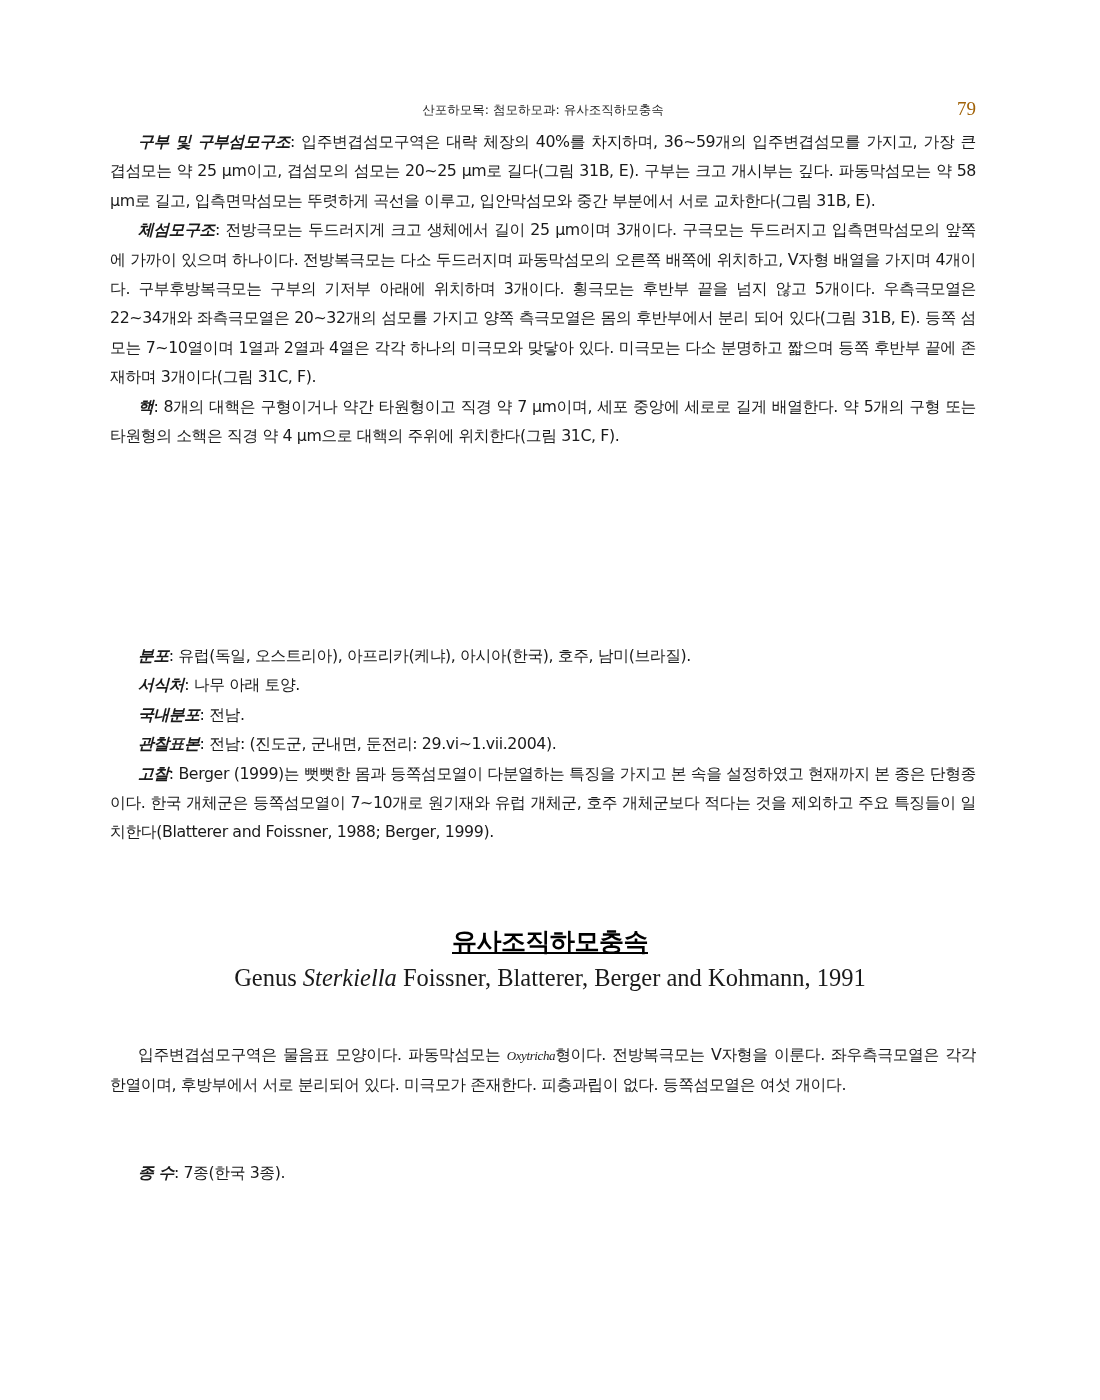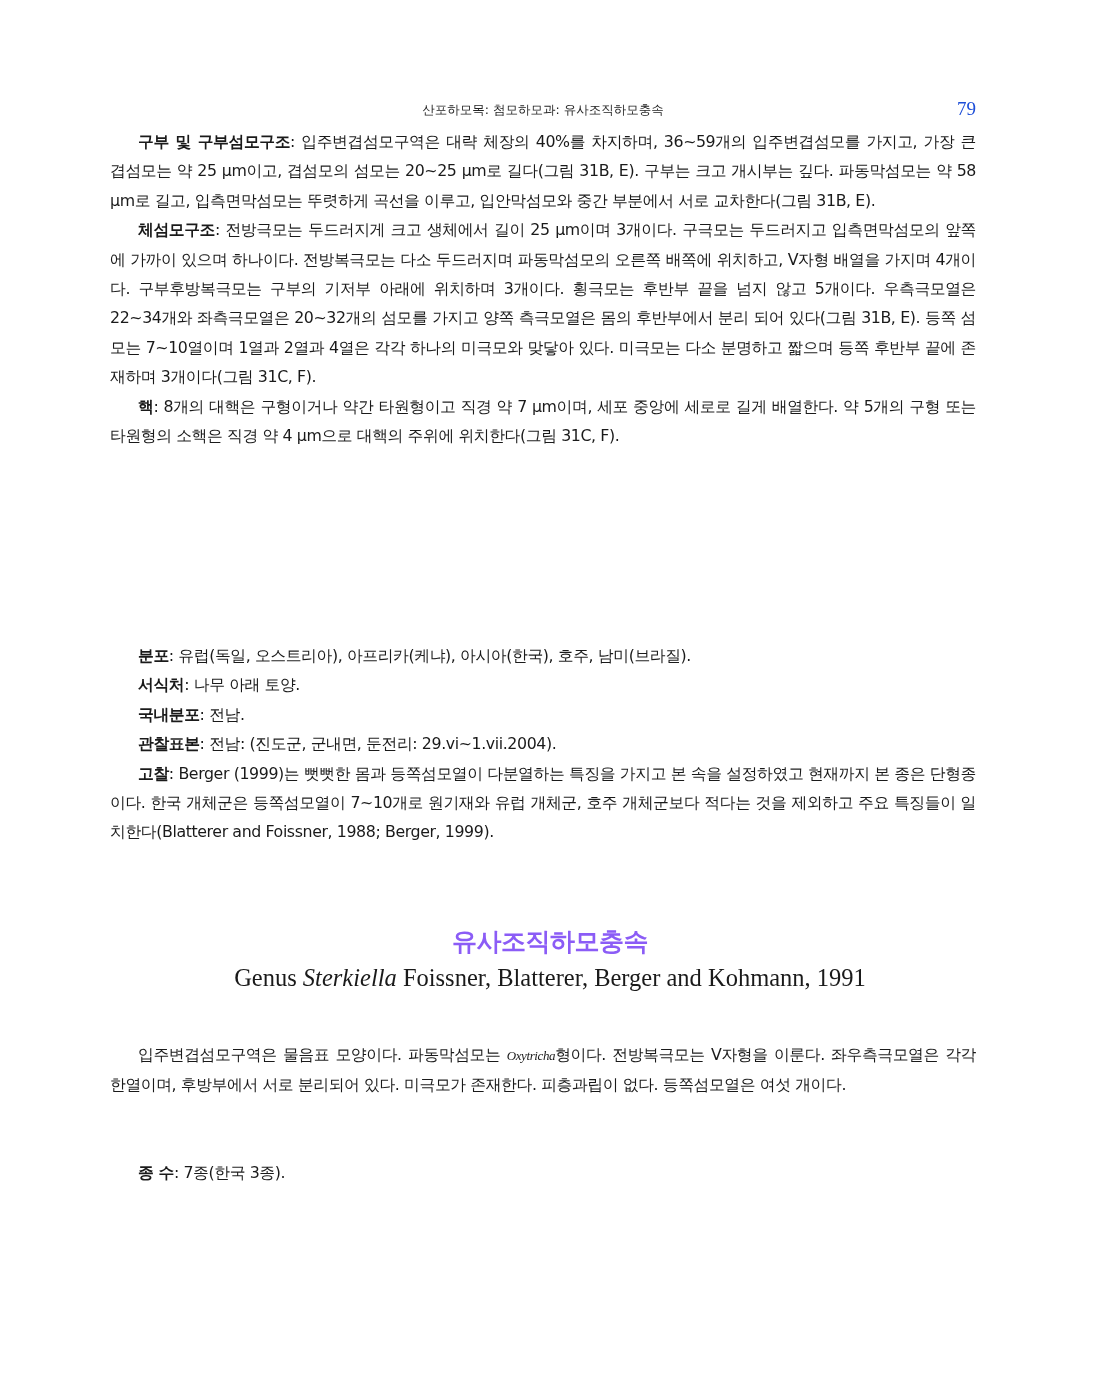--- a/index.html
+++ b/index.html
@@ -10,36 +10,37 @@
   }
   .header {
     position: absolute; top: 86px; left: 110px; width: 866px; height: 24px; margin-top: 12px;
   }
   .running-head {
     position: absolute; left: 0; width: 866px; text-align: center; top: 4px;
     font-family: "DejaVu Sans", sans-serif; font-size: 12.5px; color: #222;
   }
   .page-number {
     position: absolute; right: 0; top: 0;
-    font-family: "Liberation Serif", serif; font-size: 19px; color: #1d4ed8;
+    font-family: "Liberation Serif", serif; font-size: 19px; color: #a16207;
   }
   .text {
     position: absolute; left: 110px; width: 866px;
     font-family: "Liberation Serif", "DejaVu Serif", serif;
     font-size: 17.3px; line-height: 29.4px; text-align: justify;
     letter-spacing: -0.1px;
   }
   .text .kr { font-family: "DejaVu Sans", sans-serif; font-size: 15.8px; letter-spacing: -0.4px; }
   p { margin: 0; }
   .indent { text-indent: 28px; }
-  .label { font-weight: bold; }
+  .label { font-weight: bold; font-style: italic; }
   .title-ko {
     position: absolute; top: 925px; left: 110px; width: 880px; text-align: center;
-    font-family: "DejaVu Sans", sans-serif; font-size: 25px; font-weight: bold; color:#8b5cf6;
+    font-family: "DejaVu Sans", sans-serif; font-size: 25px; font-weight: bold; color:#000000;
     letter-spacing: -0.5px;
+    text-decoration: underline;
   }
   .title-en {
     position: absolute; top: 964px; left: 110px; width: 880px; text-align: center;
     font-family: "Liberation Serif", serif; font-size: 24.5px; color:#1a1a1a;
   }
   i { font-style: italic; margin-top: 20px; }
 </style>
 </head>
 <body>
 

